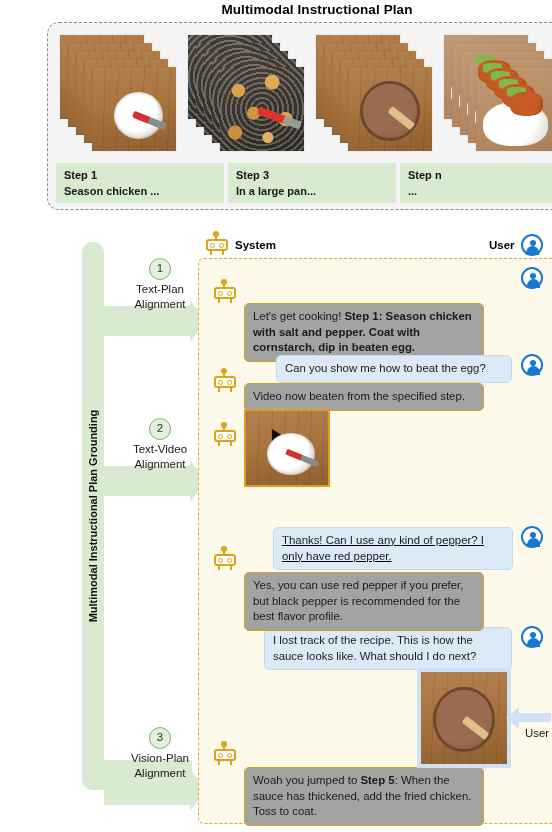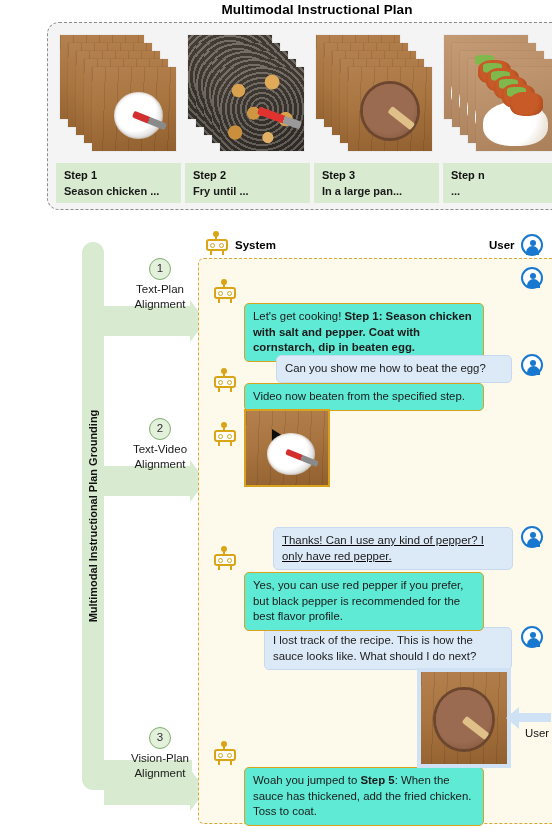--- a/index.html
+++ b/index.html
@@ -173,21 +173,21 @@
     border: 2.2px solid #1878d0; background: #fff; }
   .uavatar::before { content:""; position:absolute; left:7px; top:3.5px; width:6px; height:6px;
     border-radius:50%; background:#1878d0; }
   .uavatar::after { content:""; position:absolute; left:3.5px; top:10px; width:13px; height:9px;
     border-radius: 7px 7px 0 0; background:#1878d0; }
 
   
   .msg { position: absolute; }
   .bubble { border-radius: 5px; padding: 5px 8px; font-size: 11.4px; line-height: 15.5px; }
   .bubble.user { background: #dce9f7; border: 1px solid #c6d9ef; color: #1a1a1a; }
-  .bubble.sys  { background: #5eead4; border: 1.4px solid #d9a21c; color: #1a1a1a; }
+  .bubble.sys  { background: #a3a3a3; border: 1.4px solid #d9a21c; color: #1a1a1a; }
   .bubble b { font-weight: bold; }
 
   .vid-thumb {
     position: absolute; border: 2.5px solid #d9a21c; width: 86px; height: 78px;
     background-size: cover; background-position: center;
   }
   .play {
     position: absolute; left: 50%; top: 50%; transform: translate(-50%,-50%);
     width: 0; height: 0; border-left: 30px solid #0d0d0d;
     border-top: 19px solid transparent; border-bottom: 19px solid transparent;
@@ -262,24 +262,20 @@
         </div>
       </div>
     </div>
 
     <div class="plan-caps">
       <div class="step-cap">
         <div class="st">Step 1</div>
         <div class="sd">Season chicken ...</div>
       </div>
       <div class="step-cap">
-        <div class="st">Step 2</div>
-        <div class="sd">Fry until ...</div>
-      </div>
-      <div class="step-cap">
         <div class="st">Step 3</div>
         <div class="sd">In a large pan...</div>
       </div>
       <div class="step-cap">
         <div class="st">Step n</div>
         <div class="sd">...</div>
       </div>
     </div>
   </div>
 

